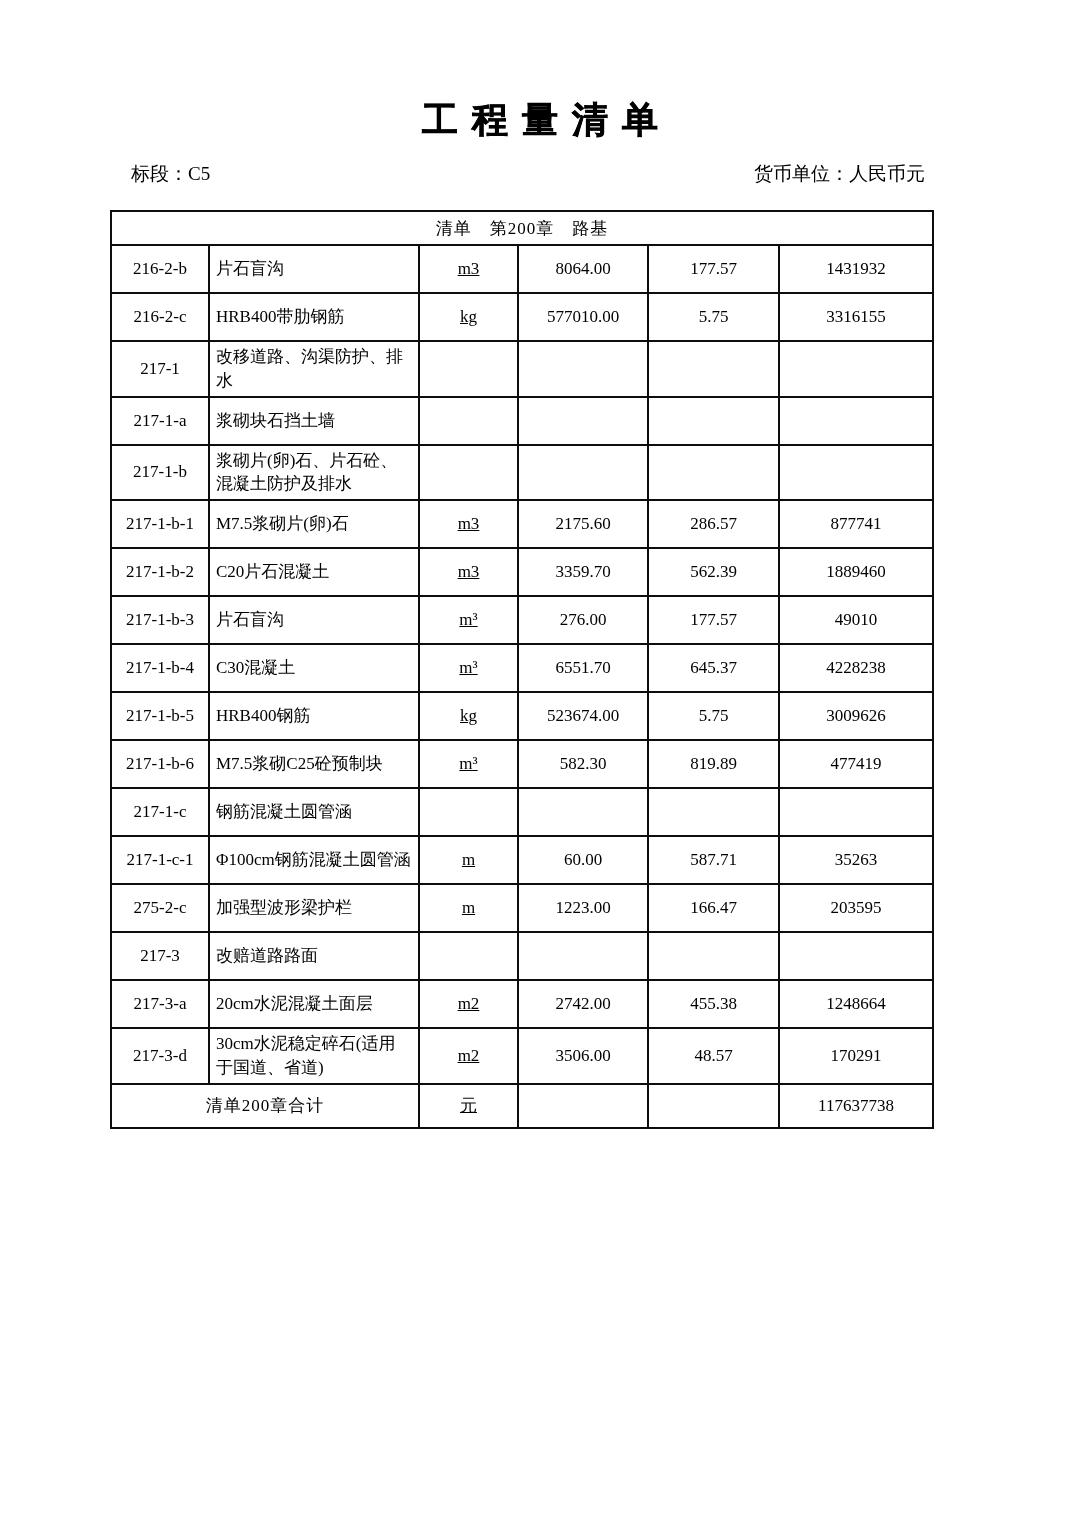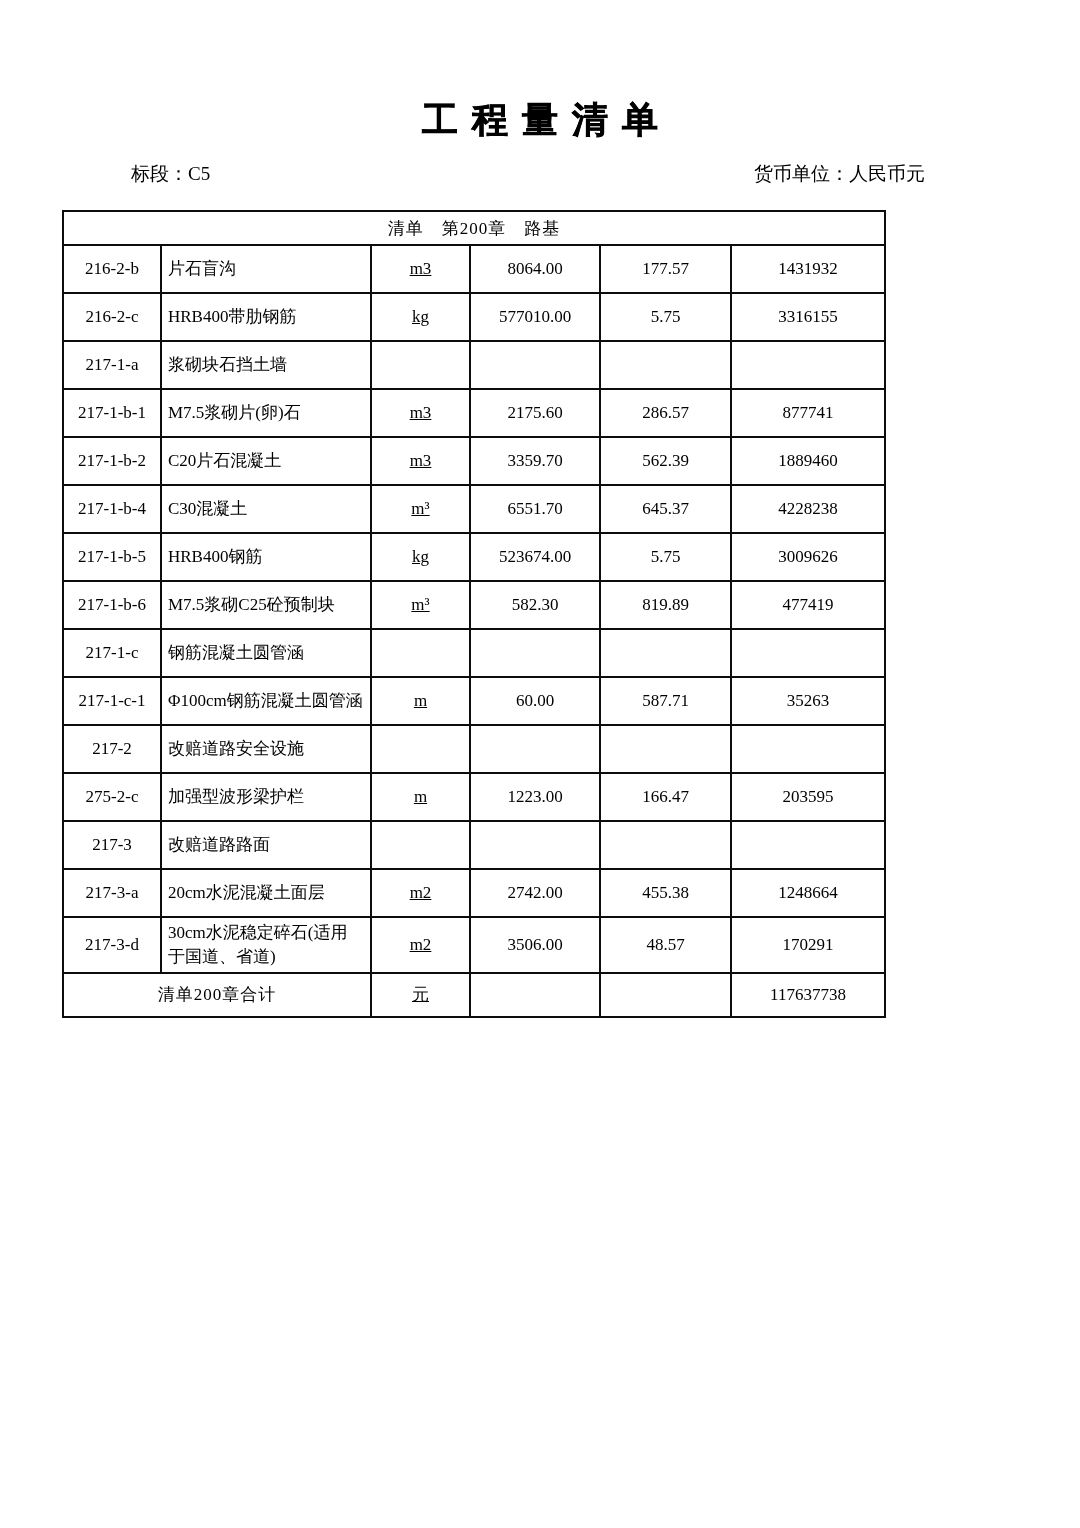--- a/index.html
+++ b/index.html
@@ -30,21 +30,21 @@
     margin: 16px auto 23px auto;
     margin-left: 131px;
     display: flex;
     justify-content: space-between;
     align-items: flex-end;
     font-size: 19px;
   }
   .meta-right { padding-right: 28px; }
   table.boq {
     width: 822px;
-    margin-left: 62px;
+    margin-left: 110px;
     border-collapse: collapse;
     table-layout: fixed;
   }
   table.boq th, table.boq td {
     border: 2px solid #0d0d0d;
     font-size: 17px;
     font-weight: normal;
     padding: 3px 6px;
     overflow: hidden;
   }
@@ -105,22 +105,38 @@
         </tr>
         <tr>
           <td class="col-code">216-2-c</td>
           <td class="col-name">HRB400带肋钢筋</td>
           <td class="col-unit">kg</td>
           <td class="col-num">577010.00</td>
           <td class="col-num">5.75</td>
           <td class="col-num">3316155</td>
         </tr>
         <tr>
+          <td class="col-code">217-1</td>
+          <td class="col-name">改移道路、沟渠防护、排水</td>
+          <td class="col-unit"></td>
+          <td class="col-num"></td>
+          <td class="col-num"></td>
+          <td class="col-num"></td>
+        </tr>
+        <tr>
           <td class="col-code">217-1-a</td>
           <td class="col-name">浆砌块石挡土墙</td>
+          <td class="col-unit"></td>
+          <td class="col-num"></td>
+          <td class="col-num"></td>
+          <td class="col-num"></td>
+        </tr>
+        <tr>
+          <td class="col-code">217-1-b</td>
+          <td class="col-name">浆砌片(卵)石、片石砼、混凝土防护及排水</td>
           <td class="col-unit"></td>
           <td class="col-num"></td>
           <td class="col-num"></td>
           <td class="col-num"></td>
         </tr>
         <tr>
           <td class="col-code">217-1-b-1</td>
           <td class="col-name">M7.5浆砌片(卵)石</td>
           <td class="col-unit">m3</td>
           <td class="col-num">2175.60</td>
@@ -129,20 +145,28 @@
         </tr>
         <tr>
           <td class="col-code">217-1-b-2</td>
           <td class="col-name">C20片石混凝土</td>
           <td class="col-unit">m3</td>
           <td class="col-num">3359.70</td>
           <td class="col-num">562.39</td>
           <td class="col-num">1889460</td>
         </tr>
         <tr>
+          <td class="col-code">217-1-b-3</td>
+          <td class="col-name">片石盲沟</td>
+          <td class="col-unit">m³</td>
+          <td class="col-num">276.00</td>
+          <td class="col-num">177.57</td>
+          <td class="col-num">49010</td>
+        </tr>
+        <tr>
           <td class="col-code">217-1-b-4</td>
           <td class="col-name">C30混凝土</td>
           <td class="col-unit">m³</td>
           <td class="col-num">6551.70</td>
           <td class="col-num">645.37</td>
           <td class="col-num">4228238</td>
         </tr>
         <tr>
           <td class="col-code">217-1-b-5</td>
           <td class="col-name">HRB400钢筋</td>
@@ -167,28 +191,20 @@
           <td class="col-num"></td>
           <td class="col-num"></td>
         </tr>
         <tr>
           <td class="col-code">217-1-c-1</td>
           <td class="col-name">Φ100cm钢筋混凝土圆管涵</td>
           <td class="col-unit">m</td>
           <td class="col-num">60.00</td>
           <td class="col-num">587.71</td>
           <td class="col-num">35263</td>
-        </tr>
-        <tr>
-          <td class="col-code">217-2</td>
-          <td class="col-name">改赔道路安全设施</td>
-          <td class="col-unit"></td>
-          <td class="col-num"></td>
-          <td class="col-num"></td>
-          <td class="col-num"></td>
         </tr>
         <tr>
           <td class="col-code">275-2-c</td>
           <td class="col-name">加强型波形梁护栏</td>
           <td class="col-unit">m</td>
           <td class="col-num">1223.00</td>
           <td class="col-num">166.47</td>
           <td class="col-num">203595</td>
         </tr>
         <tr>

